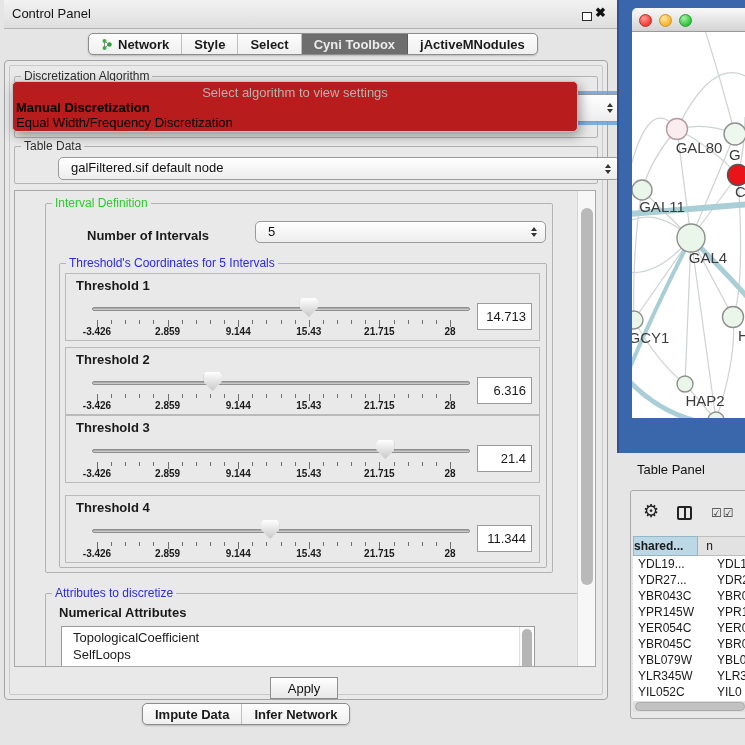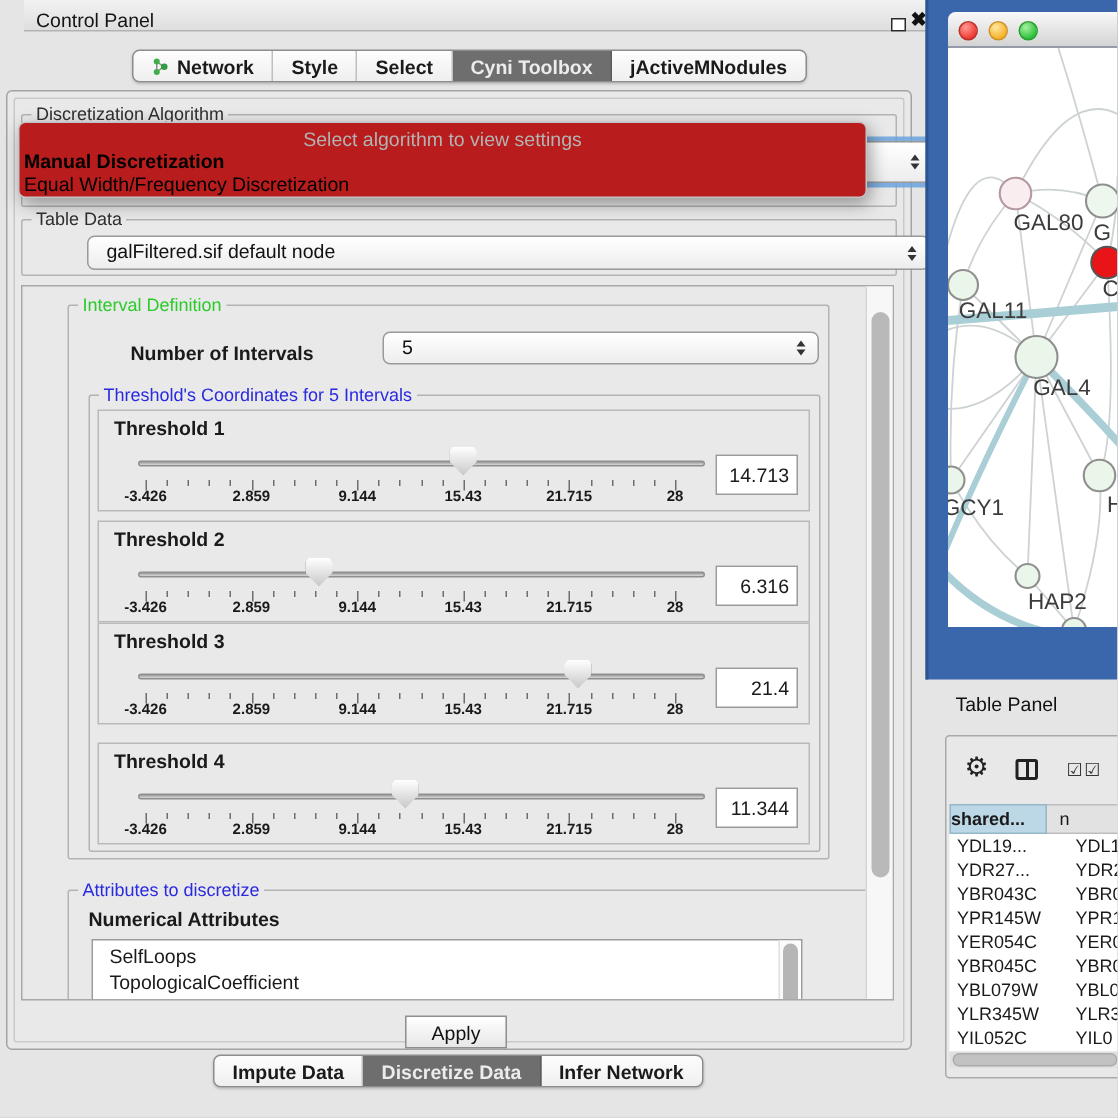--- a/index.html
+++ b/index.html
@@ -2,21 +2,21 @@
 <html style="--focus-ring: rgba(107,163,221,0.85); --legend-green: #2bcb2b; --legend-blue: #2a2ae0; --sel-tab: #6e6e6e; --frame-blue: #3a67ac; --hdr-blue: #bcd8e6;"><head>
 <meta charset="utf-8">
 <style>
   * { margin:0; padding:0; box-sizing:border-box; }
   html,body { background:#cfcfcf; }
   #app {
     position:relative; width:745px; height:745px; overflow:hidden;
     background:#e5e5e5; font-family:"Liberation Sans", sans-serif; color:#1a1a1a;
   }
   
-  .titlebar { position:absolute; left:16px; top:0; width:618px; height:21px;
+  .titlebar { position:absolute; left:4px; top:0; width:618px; height:29px;
     background:linear-gradient(#f2f2f2,#dedede); border-bottom:1px solid #b3b3b3; }
   .tb-title { position:absolute; left:8px; top:6px; font-size:13px; color:#141414; }
   .float-btn { position:absolute; left:578px; top:12px; width:10px; height:9px;
     background:#fff; border:1.5px solid #2b2b2b; }
   .close-btn { position:absolute; left:591px; top:5px; font-size:13px; font-weight:700; color:#111; }
   
   .seg-control { position:absolute; display:flex; border:1px solid #8d8d8d; border-radius:5px;
     overflow:hidden; background:linear-gradient(#fdfdfd,#efefef);
     box-shadow:0 1px 2px rgba(0,0,0,.2); font-size:13px; font-weight:700; color:#1a1a1a; height:22px; }
   .seg { padding:2px 12px; line-height:17px; display:flex; align-items:center; gap:5px;
@@ -374,40 +374,37 @@
       </div>
     </div>
 
     <div class="group attr-group">
       <span class="legend blue">Attributes to discretize</span>
       <span class="attr-sub">Numerical Attributes</span>
       <div class="attr-list" id="attrList">
         <div class="attr-scroll">
           <div class="attr-thumb"></div>
         </div>
-      <div class="attr-item">SelfLoops</div>
-          <div class="attr-item">TopologicalCoefficient</div>
+      <div class="attr-item">TopologicalCoefficient</div>
+          <div class="attr-item">SelfLoops</div>
           <div class="attr-item">BetweennessCentrality</div>
         </div>
     </div>
 
   </div>
 
   <div class="vscroll">
     <div class="vthumb"></div>
   </div>
 
   <button class="apply">Apply</button>
 
   <div class="seg-control" id="bottomTabs">
       <div class="seg">
         <span>Impute Data</span>
-      </div>
-      <div class="seg sel">
-        <span>Discretize Data</span>
       </div>
       <div class="seg">
         <span>Infer Network</span>
       </div>
     </div>
 
   <div class="blue-frame"></div>
   <div class="mac-window">
     <div class="mac-titlebar">
       <span class="light red"></span>

